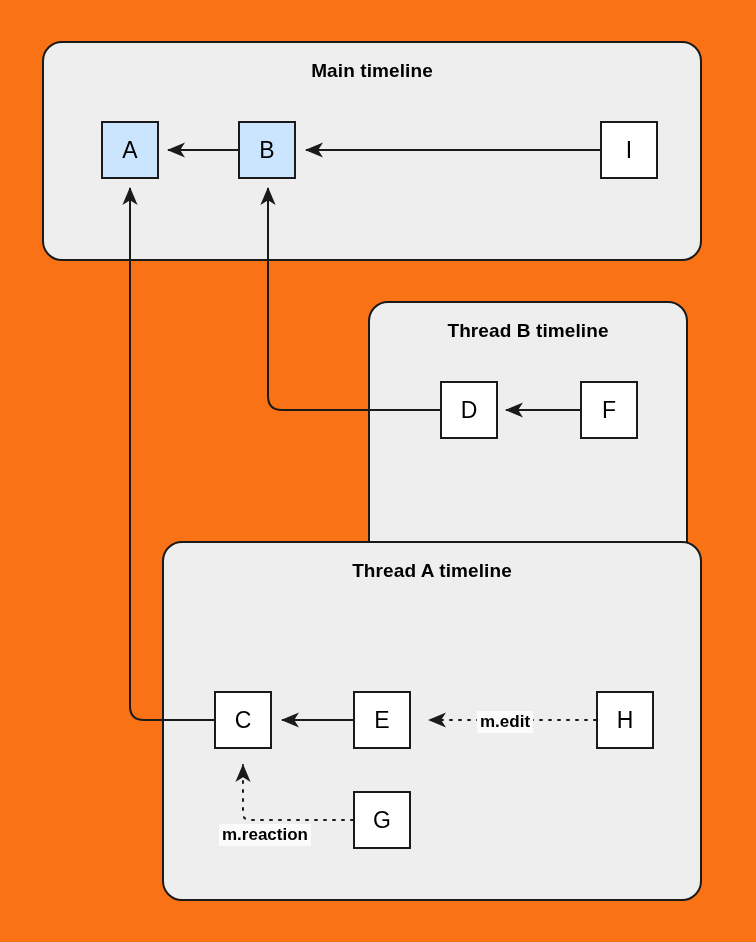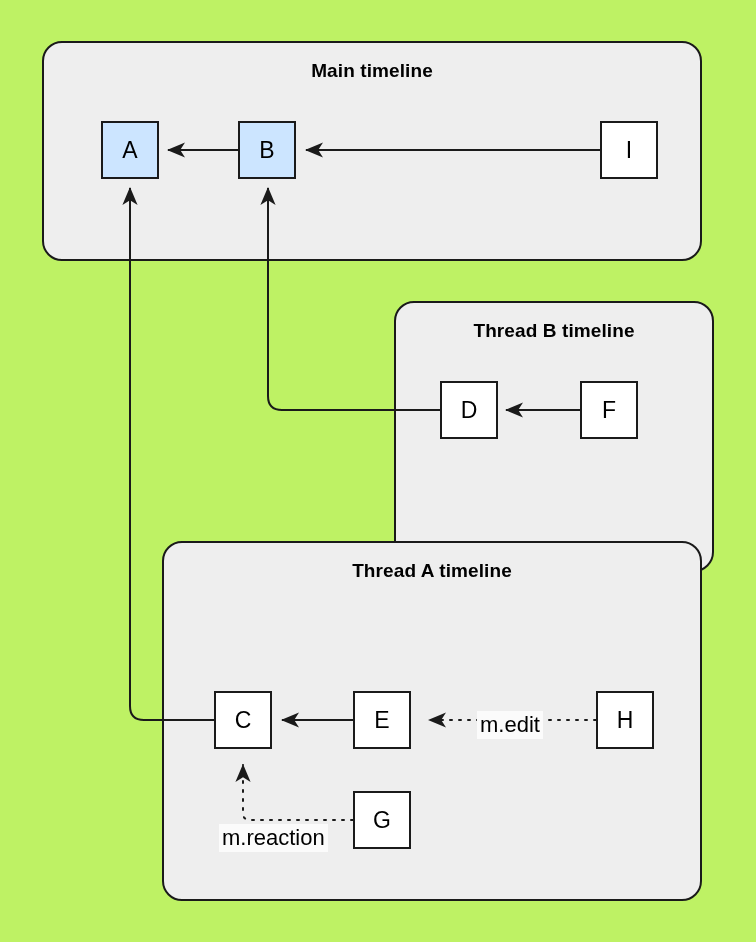--- a/index.html
+++ b/index.html
@@ -7,21 +7,21 @@
     padding: 0;
     background: #ffffff;
   }
   body {
     font-family: "Liberation Sans", sans-serif;
   }
   #canvas {
     position: relative;
     width: 756px;
     height: 942px;
-    background: #bef264;
+    background: #f97316;
     overflow: hidden;
   }
   #diagram-svg {
     position: absolute;
     left: 0;
     top: 0;
   }
   .panel {
     position: absolute;
     background: #eeeeee;
@@ -49,37 +49,38 @@
     justify-content: center;
     font-size: 23px;
     color: #000000;
     background: #ffffff;
   }
   .node.blue {
     background: #cce5ff;
   }
   .edge-label {
     position: absolute;
-    font-size: 22px;
+    font-size: 17px;
     color: #000000;
     background: #fbfbfb;
     padding: 1px 3px;
     white-space: nowrap;
+    font-weight: bold;
   }
 </style>
 </head>
 <body>
 
 <div id="canvas">
 
   <div class="panel" style="left:42px; top:41px; width:660px; height:220px;">
     <div class="panel-title" style="top:17px;">Main timeline</div>
   </div>
 
-  <div class="panel" style="left:394px; top:301px; width:320px; height:271px;">
+  <div class="panel" style="left:368px; top:301px; width:320px; height:271px;">
     <div class="panel-title" style="top:17px;">Thread B timeline</div>
   </div>
 
   <div class="panel" style="left:162px; top:541px; width:540px; height:360px;">
     <div class="panel-title" style="top:17px;">Thread A timeline</div>
   </div>
 
   <svg id="diagram-svg" width="756" height="942">
     <defs>
       <marker id="arrowhead" markerWidth="10" markerHeight="10" refX="8.5" refY="4" orient="auto" markerUnits="strokeWidth">

